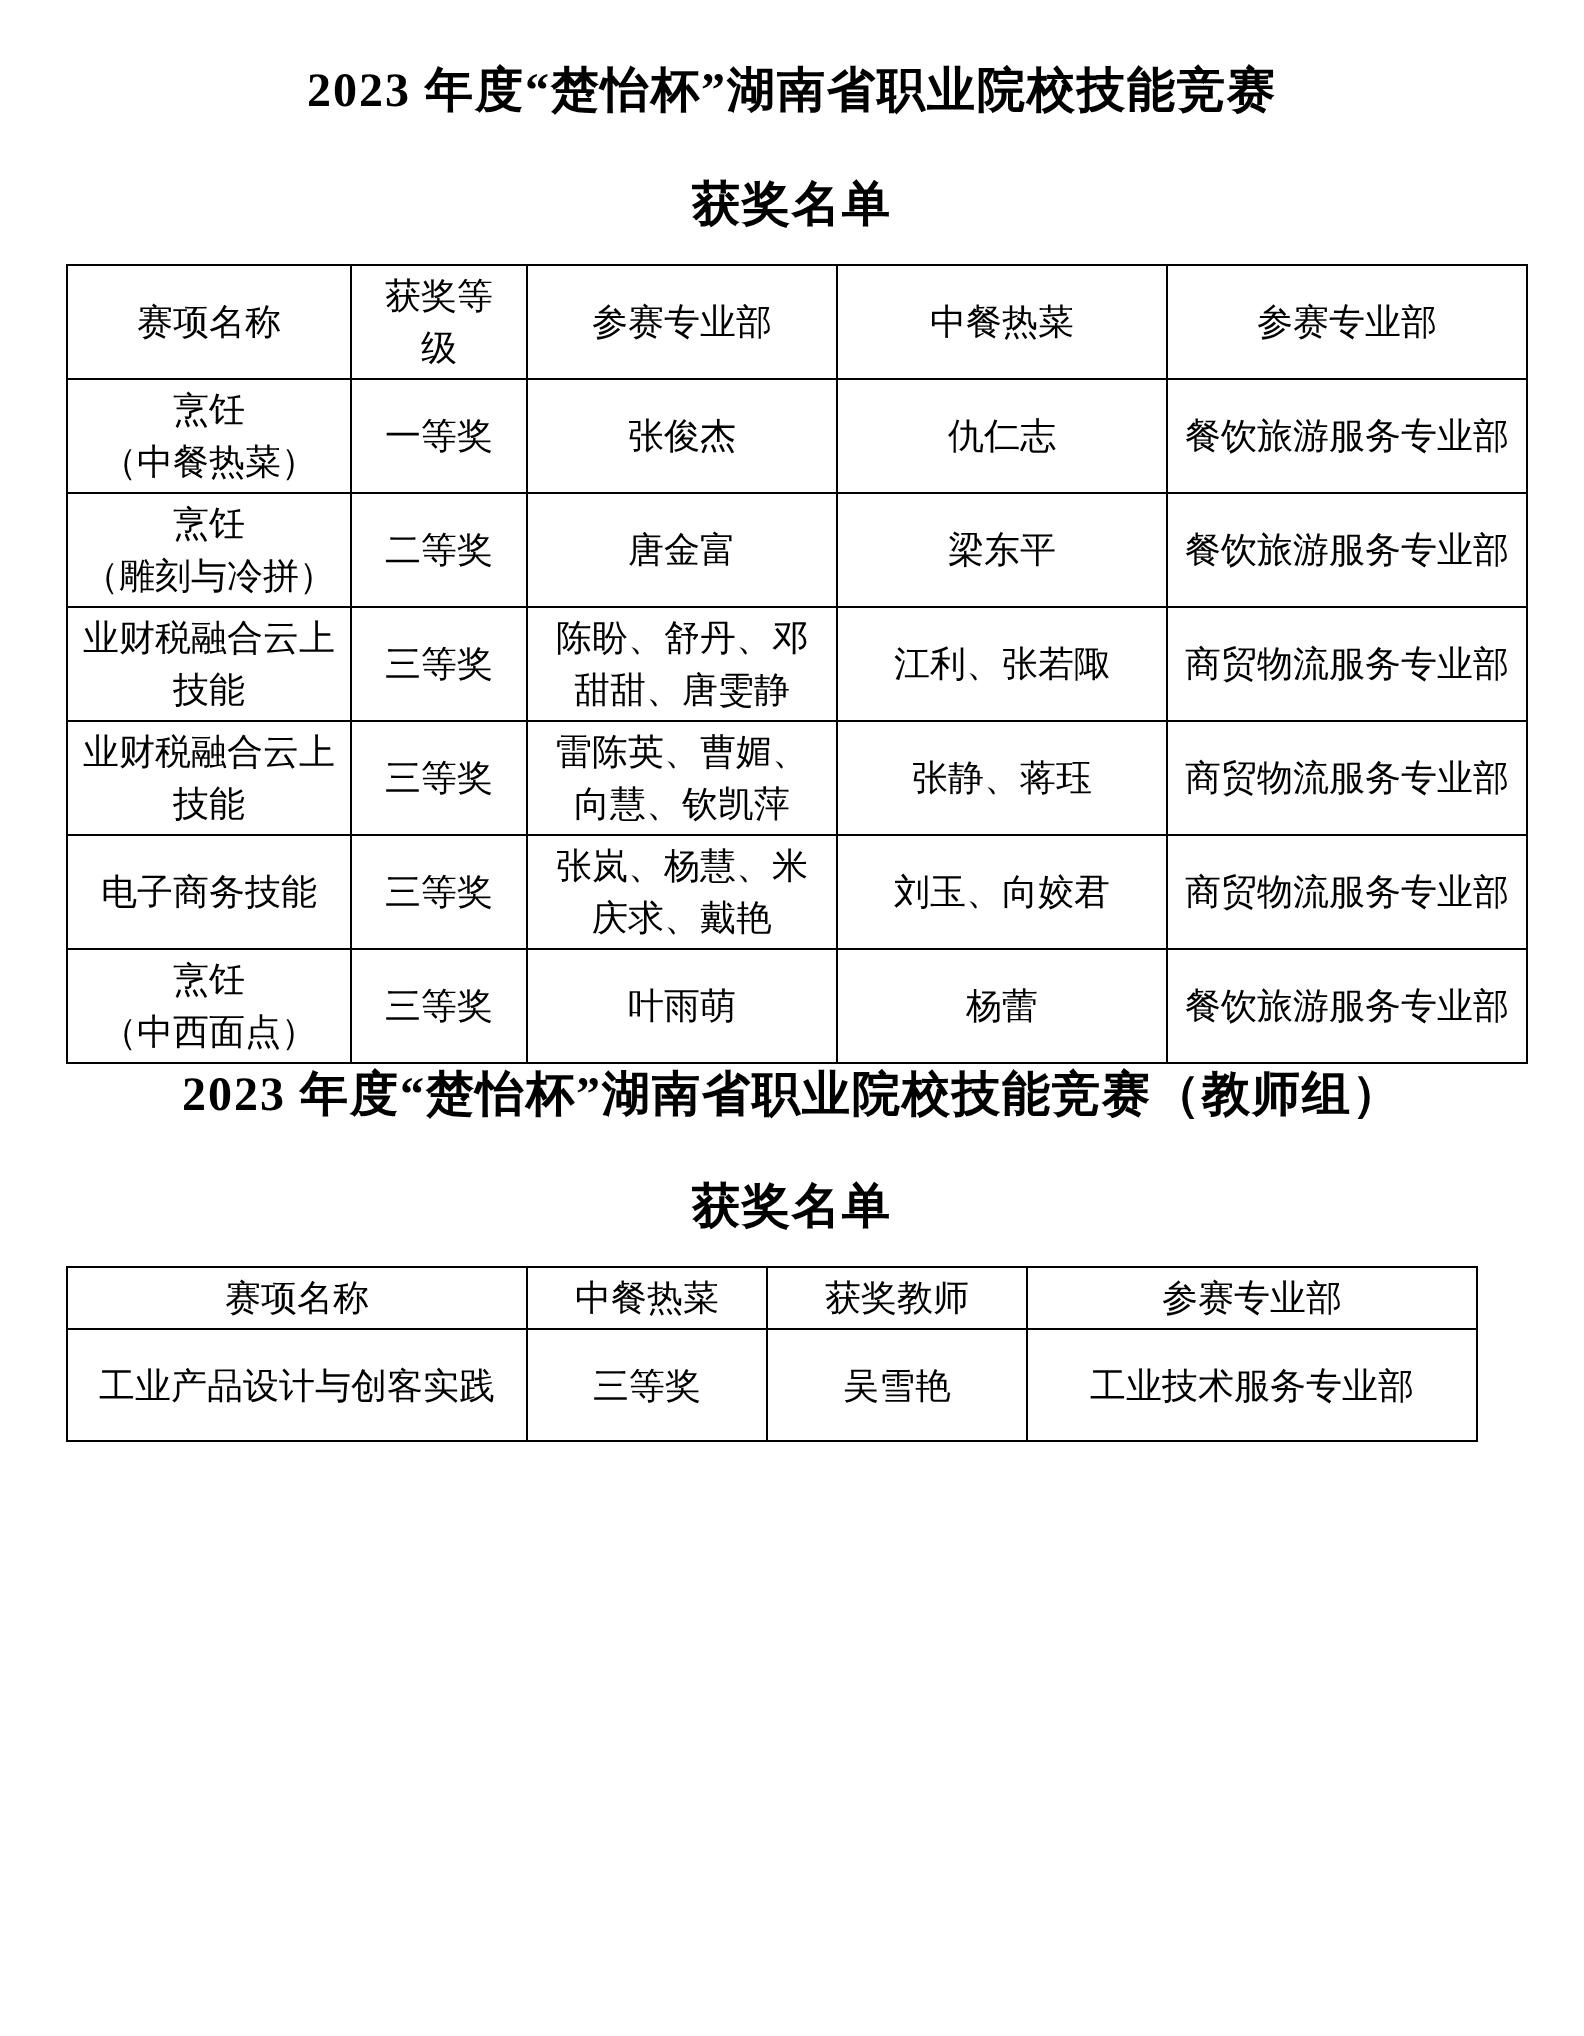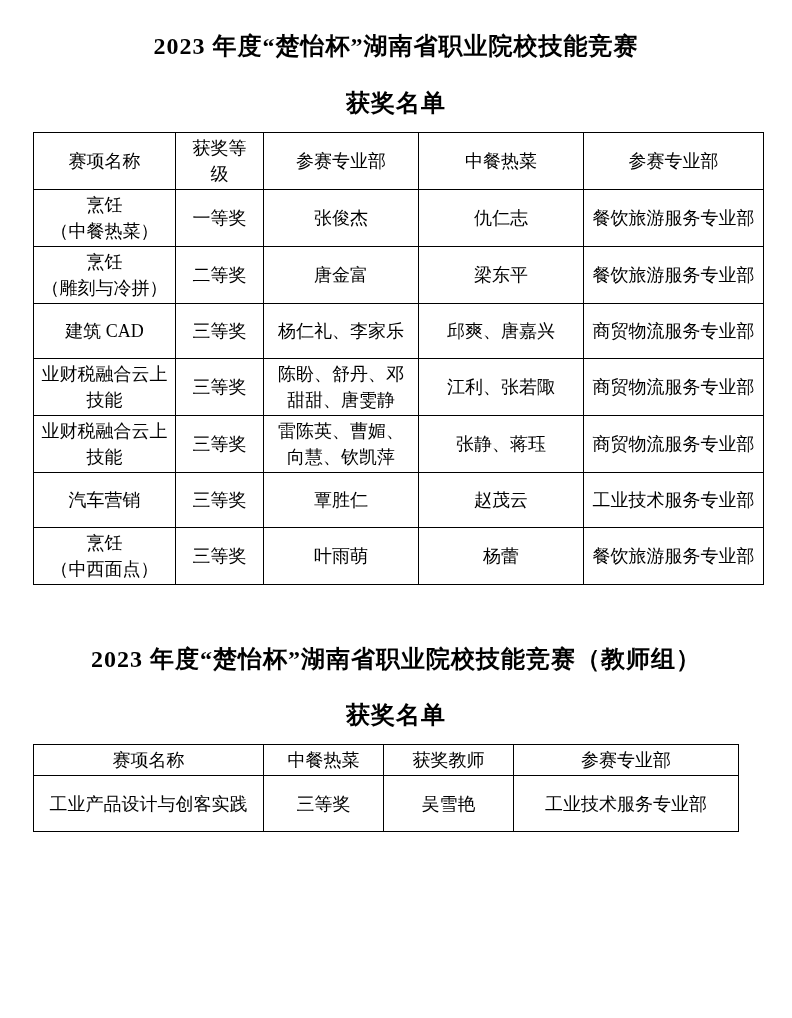--- a/index.html
+++ b/index.html
@@ -17,21 +17,21 @@
   .doc-title {
     margin: 0;
     text-align: center;
     font-size: 24px;
     font-weight: bold;
     letter-spacing: 1px;
     line-height: 32px;
   }
   .title-main { margin-top: 30px; text-align: center; }
   .subtitle-main { margin-top: 25px; }
-  .title-teacher { margin-top: 58px; }
+  .title-teacher { }
   .subtitle-teacher { margin-top: 24px; }
 
   table {
     border-collapse: collapse;
     table-layout: fixed;
     margin-left: 33px;
     margin-top: 13px;
   }
   th, td {
     border: 1px solid #000000;
@@ -100,50 +100,44 @@
       </tr>
       <tr>
         <td>烹饪
 （雕刻与冷拼）</td>
         <td>二等奖</td>
         <td>唐金富</td>
         <td>梁东平</td>
         <td>餐饮旅游服务专业部</td>
       </tr>
       <tr>
-        <td>建筑 CAD</td>
-        <td>三等奖</td>
-        <td>杨仁礼、李家乐</td>
-        <td>邱爽、唐嘉兴</td>
-        <td>商贸物流服务专业部</td>
-      </tr>
-      <tr>
         <td>业财税融合云上
 技能</td>
         <td>三等奖</td>
         <td>陈盼、舒丹、邓
 甜甜、唐雯静</td>
         <td>江利、张若陬</td>
         <td>商贸物流服务专业部</td>
       </tr>
       <tr>
         <td>业财税融合云上
 技能</td>
         <td>三等奖</td>
         <td>雷陈英、曹媚、
 向慧、钦凯萍</td>
         <td>张静、蒋珏</td>
         <td>商贸物流服务专业部</td>
       </tr>
       <tr>
-        <td>汽车营销</td>
+        <td>电子商务技能</td>
         <td>三等奖</td>
-        <td>覃胜仁</td>
-        <td>赵茂云</td>
-        <td>工业技术服务专业部</td>
+        <td>张岚、杨慧、米
+庆求、戴艳</td>
+        <td>刘玉、向姣君</td>
+        <td>商贸物流服务专业部</td>
       </tr>
       <tr>
         <td>烹饪
 （中西面点）</td>
         <td>三等奖</td>
         <td>叶雨萌</td>
         <td>杨蕾</td>
         <td>餐饮旅游服务专业部</td>
       </tr>
     </tbody>

